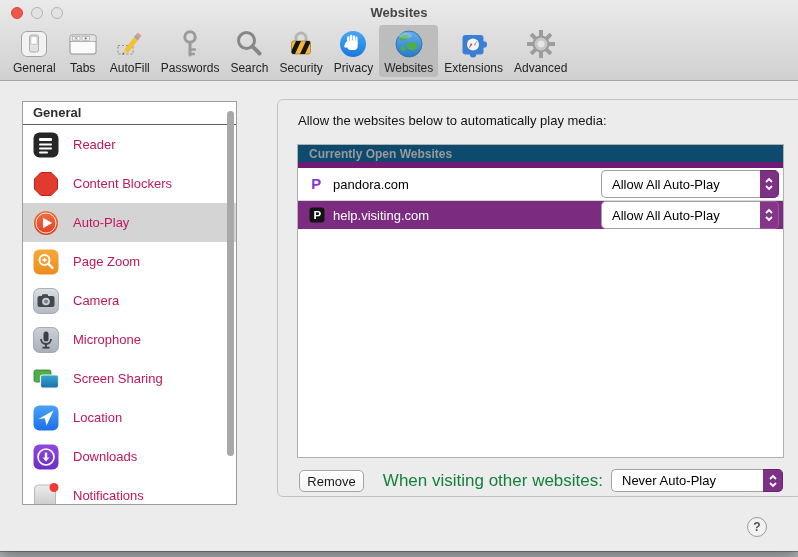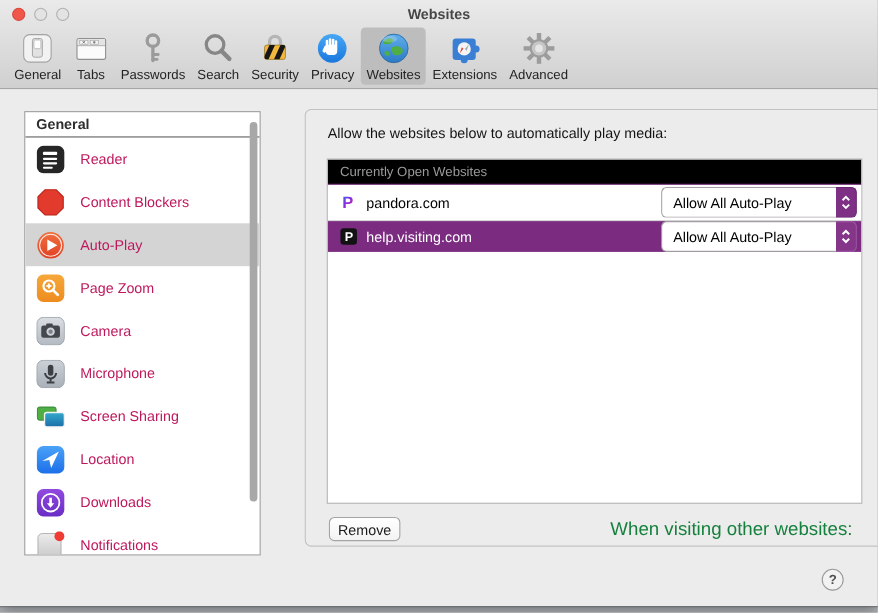--- a/index.html
+++ b/index.html
@@ -35,21 +35,21 @@
   .sb-header { height:23px; line-height:22px; padding-left:10px; font-size:13px; font-weight:bold; color:#2e2e2e; border-bottom:1px solid #5f5f5f; }
   .sb-item { height:39px; display:flex; align-items:center; padding-left:10px; }
   .sb-item.selected { background:#d4d4d4; }
   .sb-icon { width:26px; height:26px; margin-right:14px; flex:none; }
   .sb-label { font-size:13px; color:#be185d; }
   .sb-scroll { position:absolute; right:2px; top:9px; width:7px; height:345px; border-radius:4px; background:#a8a8a8; }
   
   .panel { position:absolute; left:250px; top:17px; width:526px; height:398px; border:1px solid #c2c2c2; border-radius:6px;margin-left:27px; }
   .panel-heading { position:absolute; left:20px; top:13px; font-size:13px; color:#141414; }
   .listbox { position:absolute; left:19px; top:44px; width:487px; height:314px; background:#fff; border:1px solid #b1b1b1; overflow:hidden; }
-  .sec-header { height:23px; background:#000000; border-bottom:1px solid #701a75; display:flex; align-items:center; padding-left:11px; font-size:12px; font-weight:normal; color:#9a9a9a; }
+  .sec-header { height:23px; background:#0c4a6e; border-bottom:6px solid #701a75; display:flex; align-items:center; padding-left:11px; font-size:12px; font-weight:bold; color:#9a9a9a; }
   .sec-header.second { height:27px; }
   .site-row { position:relative; height:33px; display:flex; align-items:center; padding-left:11px; border-bottom:1px solid #d6d6d6; background:#fff; }
   .site-row.selected { height:28px; background:#7b2c80; border-bottom:none; }
   .favicon { width:16px; height:16px; margin-right:8px; flex:none; }
   .site-label { font-size:13px; color:#000; }
   .site-row.selected .site-label { color:#fff; font-weight:500; }
   .dropdown { position:absolute; right:4px; top:50%; transform:translateY(-50%); display:flex; height:28px; }
   .dd-text { width:159px; background:#fff; border:1px solid #a2a2a2; border-right:none; border-radius:5px 0 0 5px; display:flex; align-items:center; padding-left:10px; font-size:13px; color:#000; }
   .dd-cap { width:19px; background:#7d3084; border:1px solid #682570; border-left:none; border-radius:0 5px 5px 0; display:flex; align-items:center; justify-content:center; }
   .site-row.selected .dd-cap { background:#853689; border-color:#9c55a1; }
@@ -91,20 +91,31 @@
           <path d="M3,13.5 h26" stroke="#8f8f8f" stroke-width=".8"></path>
           <rect x="3.6" y="7.6" width="24.8" height="5.6" fill="#e4e4e4"></rect>
           <rect x="5.5" y="8.6" width="7.5" height="3.6" fill="#f4f4f4" stroke="#a3a3a3" stroke-width=".6"></rect>
           <rect x="15" y="8.6" width="7.5" height="3.6" fill="#f4f4f4" stroke="#a3a3a3" stroke-width=".6"></rect>
           <path d="M8.2,9.4 l2,2 m0,-2 l-2,2" stroke="#777" stroke-width=".9"></path>
           <path d="M18.7,9.2 v2.4 M17.5,10.4 h2.4" stroke="#777" stroke-width=".9"></path>
         </svg>
         <span class="tlabel">Tabs</span>
       </div>
 
+      <div class="tb-item">
+        <svg class="ticon" viewBox="0 0 32 32">
+          <rect x="4" y="17.5" width="15" height="8.5" fill="none" stroke="#8f8f8f" stroke-width="1" stroke-dasharray="2 2"></rect>
+          <line x1="12" y1="23.5" x2="22.5" y2="10" stroke="#f1c232" stroke-width="5"></line>
+          <line x1="22" y1="10.6" x2="24.2" y2="7.8" stroke="#9fa6ad" stroke-width="5"></line>
+          <line x1="23.8" y1="8.3" x2="25.6" y2="6" stroke="#e79896" stroke-width="5"></line>
+          <polygon points="8.2,26.6 13.4,24.9 10.3,21.2" fill="#e9cf9e"></polygon>
+          <polygon points="8.2,26.6 10.2,25.9 9.1,24.6" fill="#3a3a3a"></polygon>
+        </svg>
+        <span class="tlabel">AutoFill</span>
+      </div>
 
       <div class="tb-item">
         <svg class="ticon" viewBox="0 0 32 32">
           <circle cx="16" cy="9" r="5.2" fill="none" stroke="#9b9b9b" stroke-width="3"></circle>
           <line x1="16" y1="14.2" x2="16" y2="27" stroke="#9b9b9b" stroke-width="3" stroke-linecap="round"></line>
           <line x1="16" y1="21.5" x2="20.8" y2="21.5" stroke="#9b9b9b" stroke-width="2.6" stroke-linecap="round"></line>
           <line x1="16" y1="26" x2="19.8" y2="26" stroke="#9b9b9b" stroke-width="2.6" stroke-linecap="round"></line>
         </svg>
         <span class="tlabel">Passwords</span>
       </div>
@@ -400,19 +411,28 @@
             </div>
           </div>
         </div>
 
       </div>
 
       <div class="remove-btn">Remove</div>
 
       <div class="other-row">
         <span class="other-label">When visiting other websites:</span>
+        <div class="dropdown bottom">
+          <div class="dd-text">Never Auto-Play</div>
+          <div class="dd-cap">
+            <svg width="10" height="14" viewBox="0 0 10 14">
+              <polyline points="2,5 5,2 8,5" fill="none" stroke="#fff" stroke-width="1.8"></polyline>
+              <polyline points="2,9 5,12 8,9" fill="none" stroke="#fff" stroke-width="1.8"></polyline>
+            </svg>
+          </div>
+        </div>
       </div>
     </div>
 
     <div class="help-btn">?</div>
 
   </div>
 </div>
 
 </body></html>

